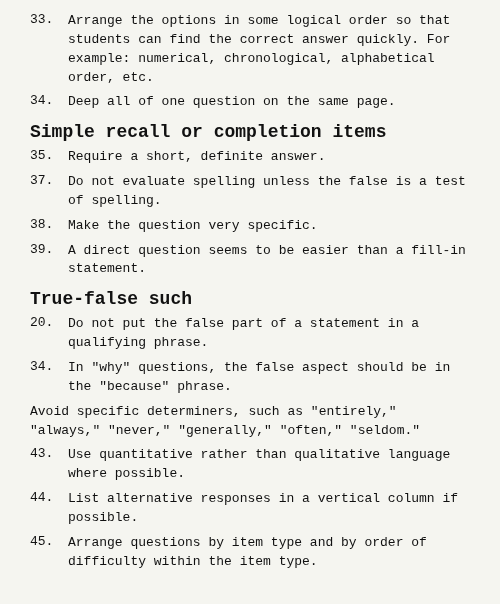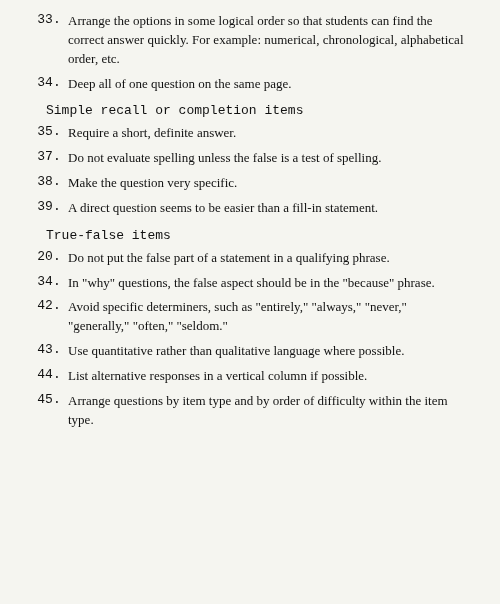--- a/index.html
+++ b/index.html
@@ -24,35 +24,33 @@
     }
     .item {
       display: flex;
       margin-bottom: 6px;
     }
     .item-number {
       min-width: 38px;
       font-family: 'Courier New', Courier, monospace;
       font-size: 13px;
       flex-shrink: 0;
-      text-align: center;
     }
     .item-text {
-      font-family: Liberation Serif, serif;
+      font-family: Liberation Mono, monospace;
       font-size: 13px;
       line-height: 1.45;
       flex: 1;
     }
     .section-heading {
       font-family: 'Courier New', Courier, monospace;
-      font-size: 13px;
-      font-weight: normal;
+      font-size: 18px;
+      font-weight: bold;
       margin-top: 10px;
       margin-bottom: 6px;
-      margin-left: 16px;
     }
   </style>
 </head>
 <body>
 
 <div class="page">
 <div class="item">
       <span class="item-number">33.</span>
       <span class="item-text">Arrange the options in some logical order so that students can find the correct answer quickly.  For example:  numerical, chronological, alphabetical order, etc.</span>
     </div>
@@ -70,31 +68,30 @@
       <span class="item-text">Do not evaluate spelling unless the false is a test of spelling.</span>
     </div>
     <div class="item">
       <span class="item-number">38.</span>
       <span class="item-text">Make the question very specific.</span>
     </div>
     <div class="item">
       <span class="item-number">39.</span>
       <span class="item-text">A direct question seems to be easier than a fill-in statement.</span>
     </div>
-    <div class="section-heading">True-false items</div>
+    <div class="section-heading">True-false such</div>
     <div class="item">
       <span class="item-number">20.</span>
       <span class="item-text">Do not put the false part of a statement in a qualifying phrase.</span>
     </div>
     <div class="item">
       <span class="item-number">34.</span>
       <span class="item-text">In "why" questions, the false aspect should be in the "because" phrase.</span>
     </div>
     <div class="item">
-      <span class="item-number">42.</span>
       <span class="item-text">Avoid specific determiners, such as "entirely," "always," "never," "generally," "often," "seldom."</span>
     </div>
     <div class="item">
       <span class="item-number">43.</span>
       <span class="item-text">Use quantitative rather than qualitative language where possible.</span>
     </div>
     <div class="item">
       <span class="item-number">44.</span>
       <span class="item-text">List alternative responses in a vertical column if possible.</span>
     </div>

